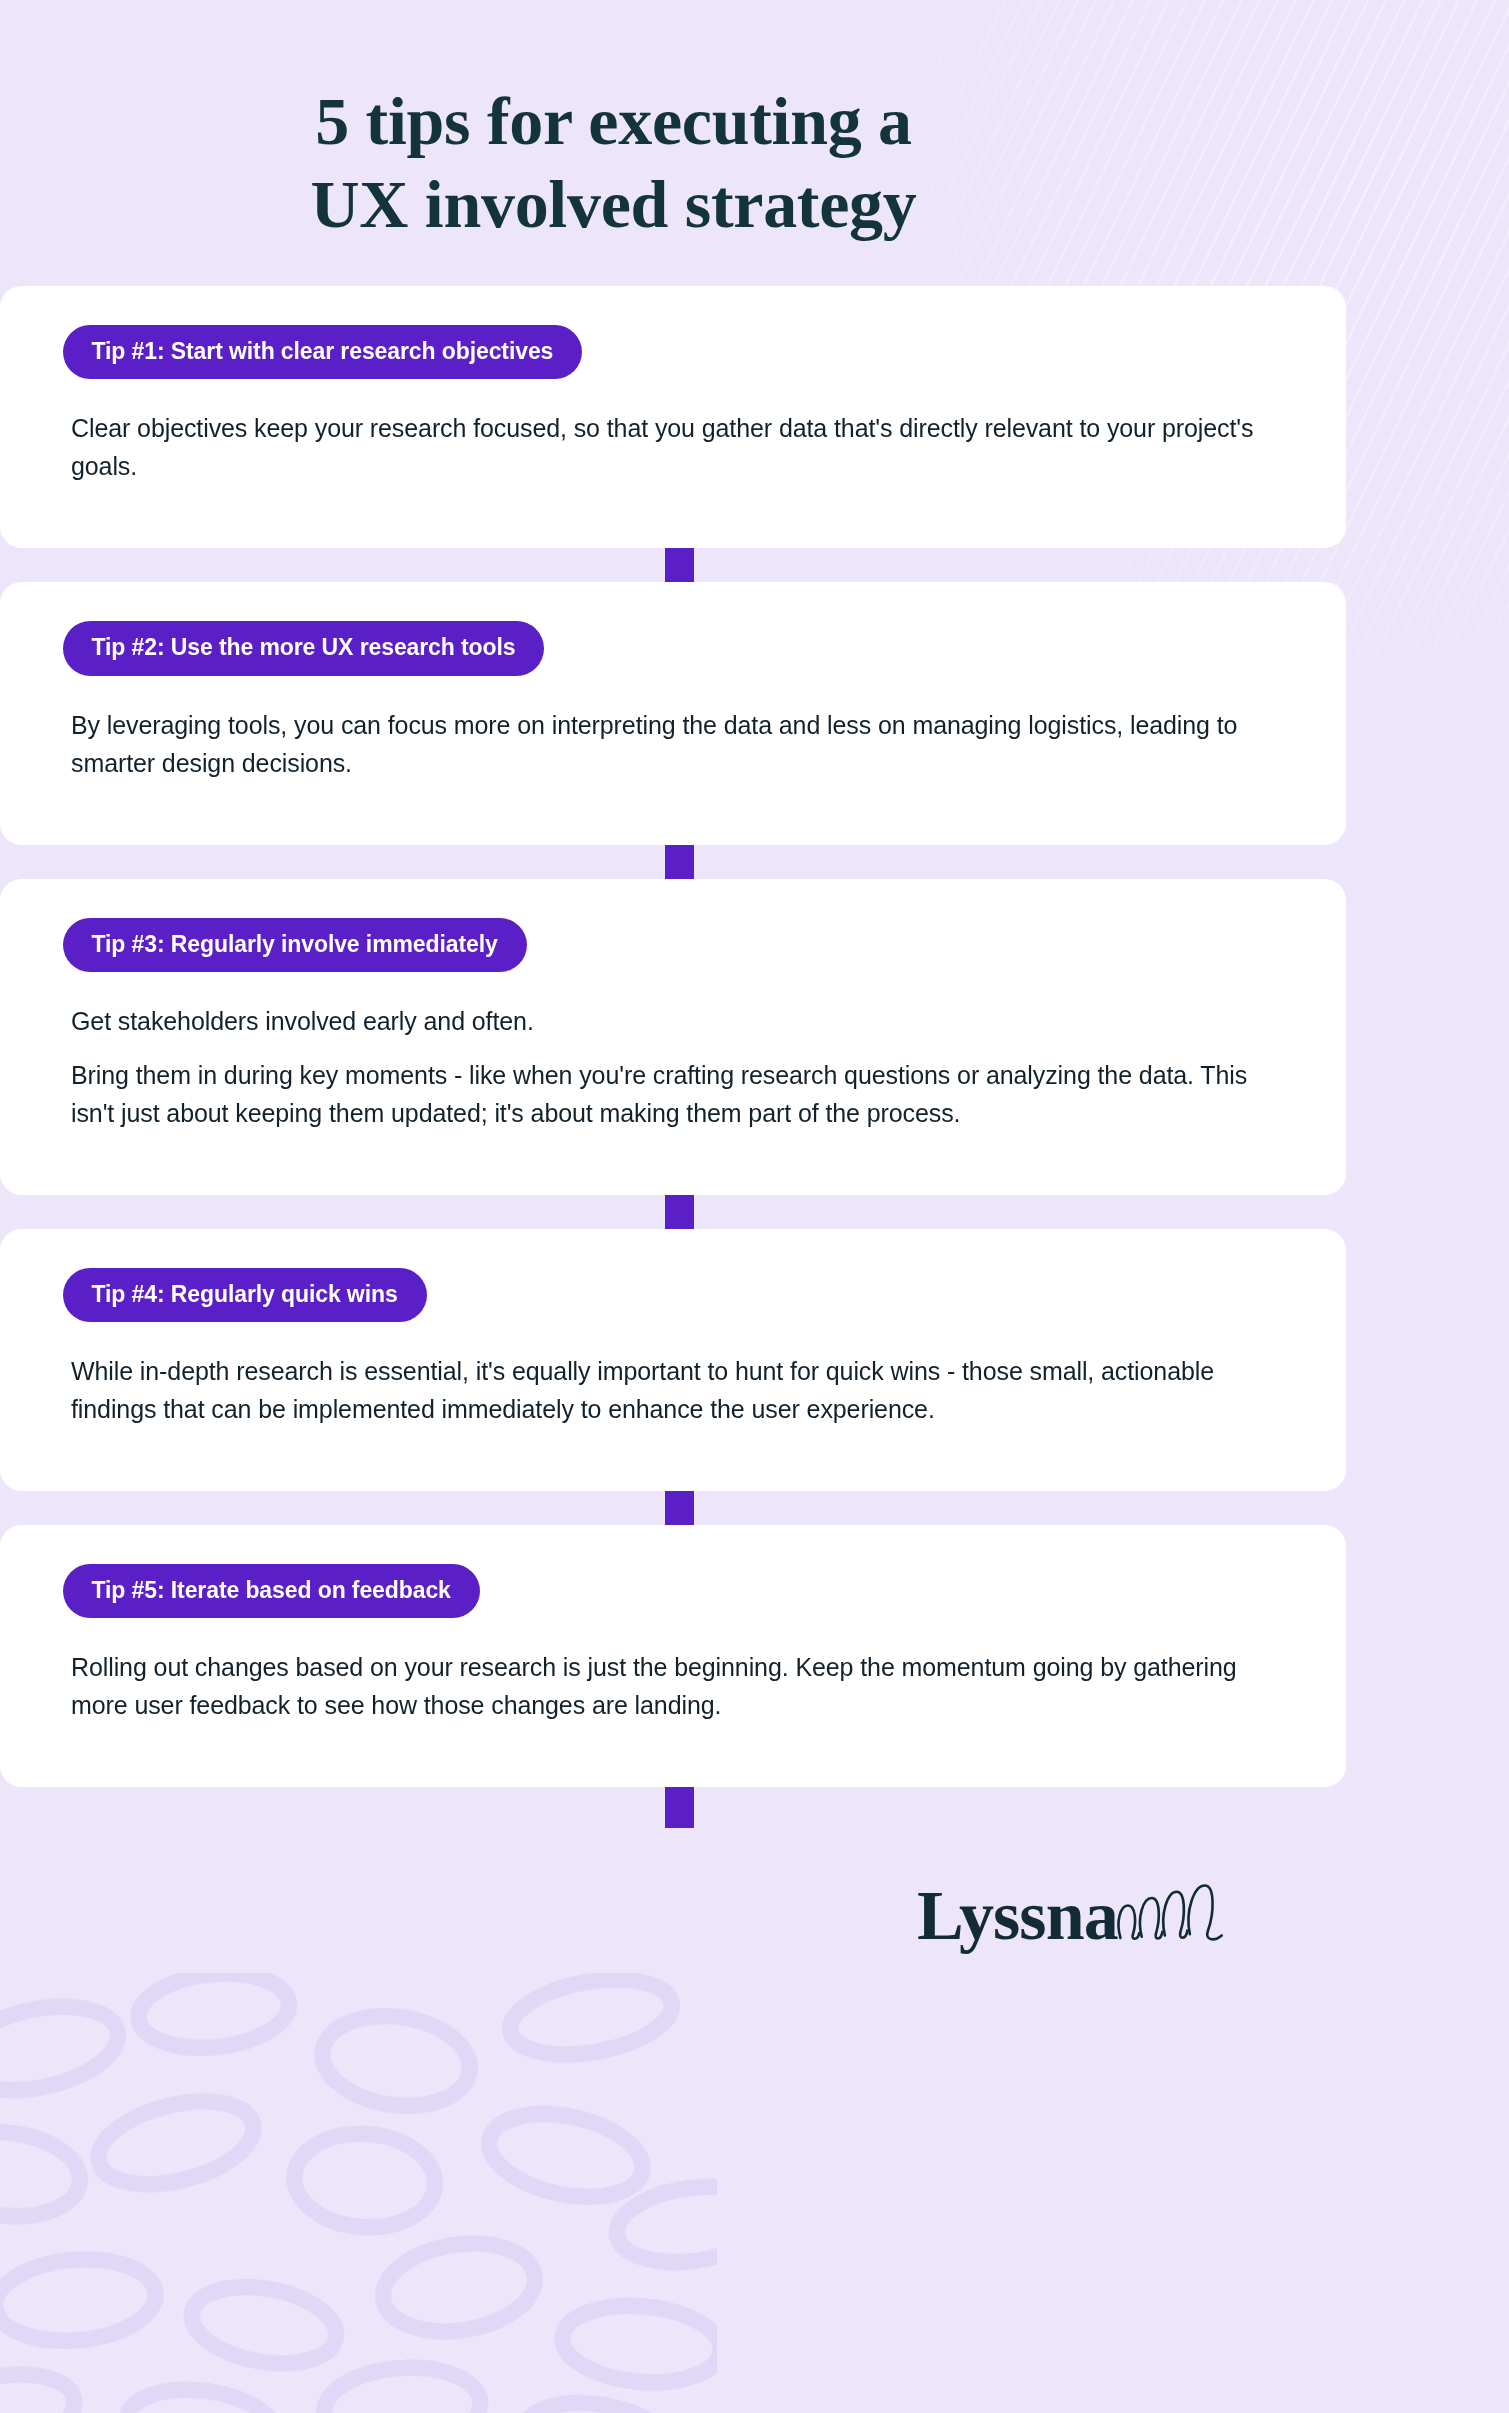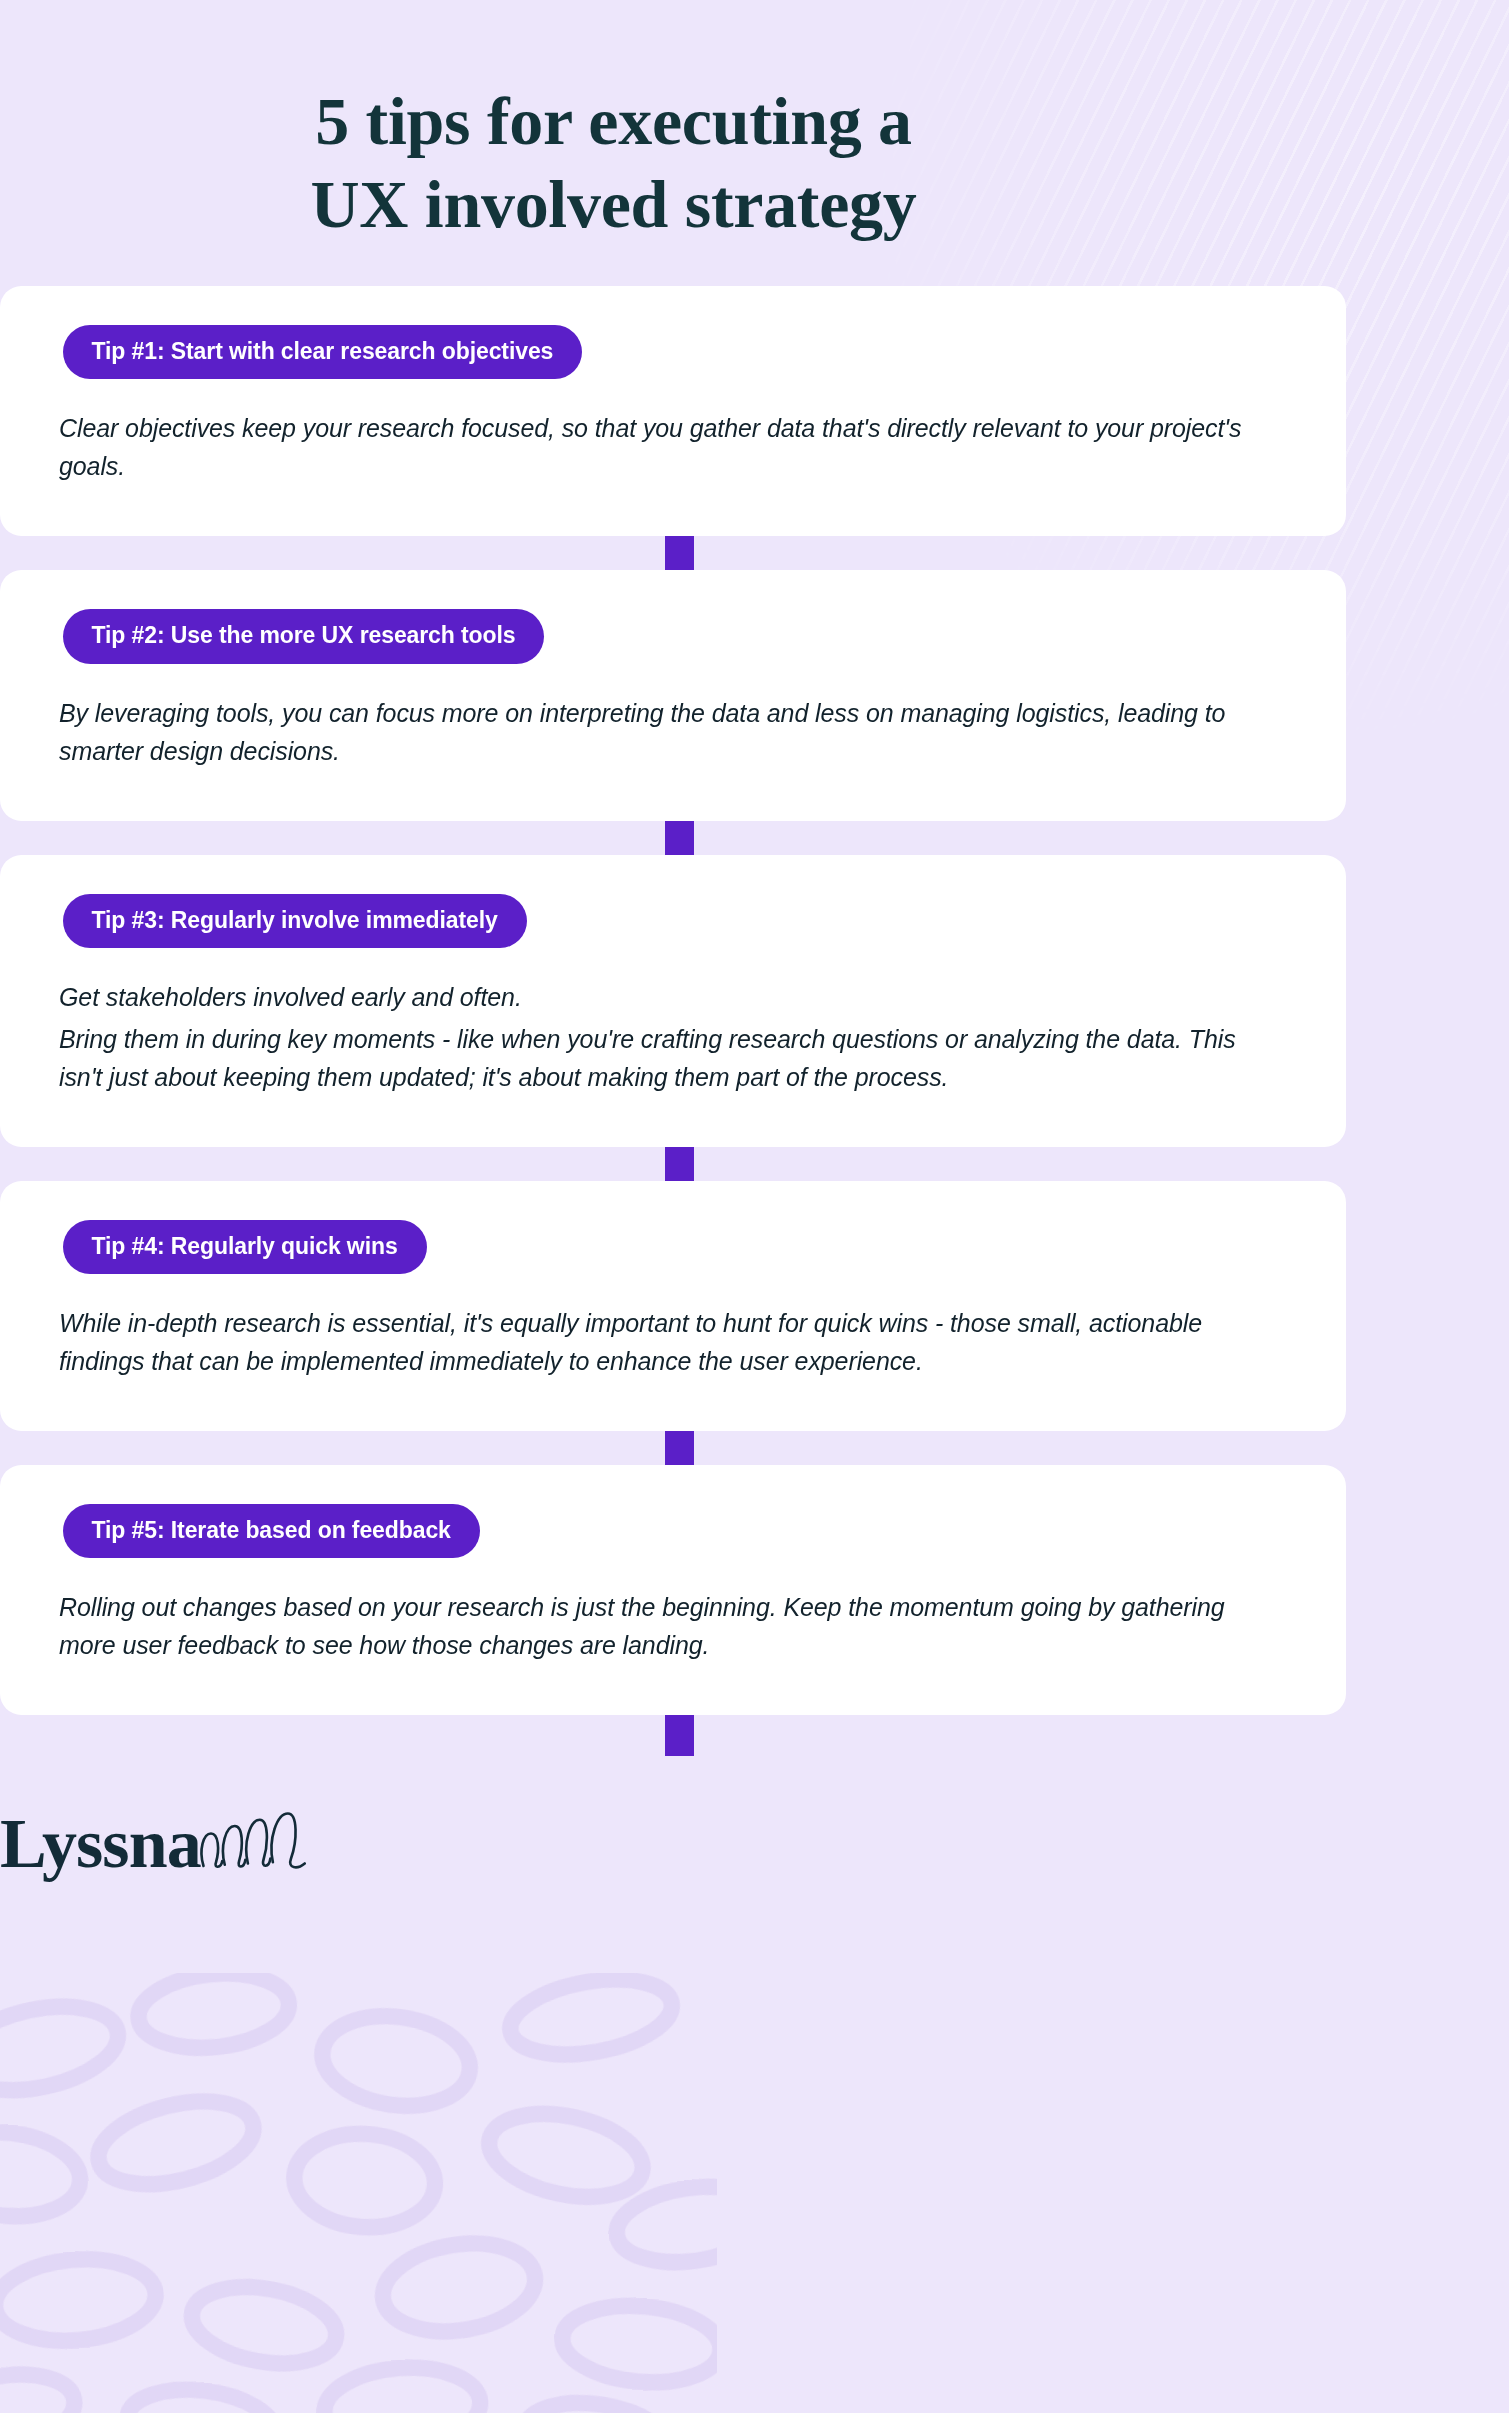--- a/index.html
+++ b/index.html
@@ -131,28 +131,28 @@
 
   .body-text {
     margin: 30px 0 0 0;
     color: #12222C;
     font-size: 25px;
     line-height: 1.52;
     letter-spacing: -0.1px;
     max-width: 1220px;
   }
 
-  .body-text p { margin: 4px; font-style: italic; }
+  .body-text p { margin: 16px; }
 
   
   .footer {
     position: relative;
     z-index: 2;
     display: flex;
-    justify-content: flex-start;
+    justify-content: flex-end;
     align-items: center;
     padding-top: 60px;
   }
 
   .logo {
     display: flex;
     align-items: flex-end;
     gap: 0px;
   }
 

